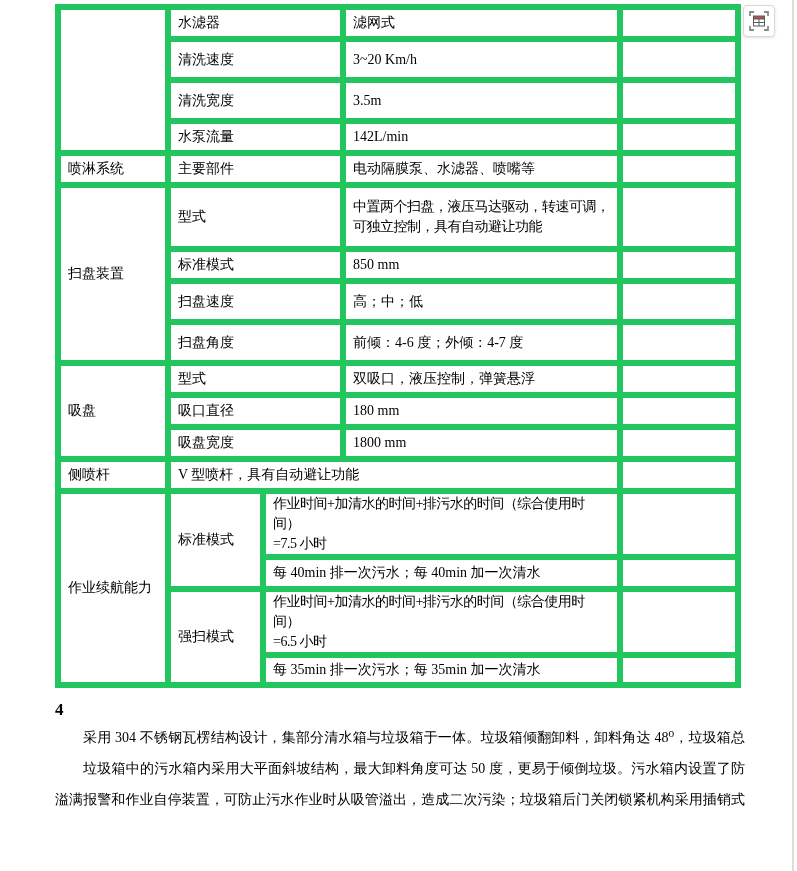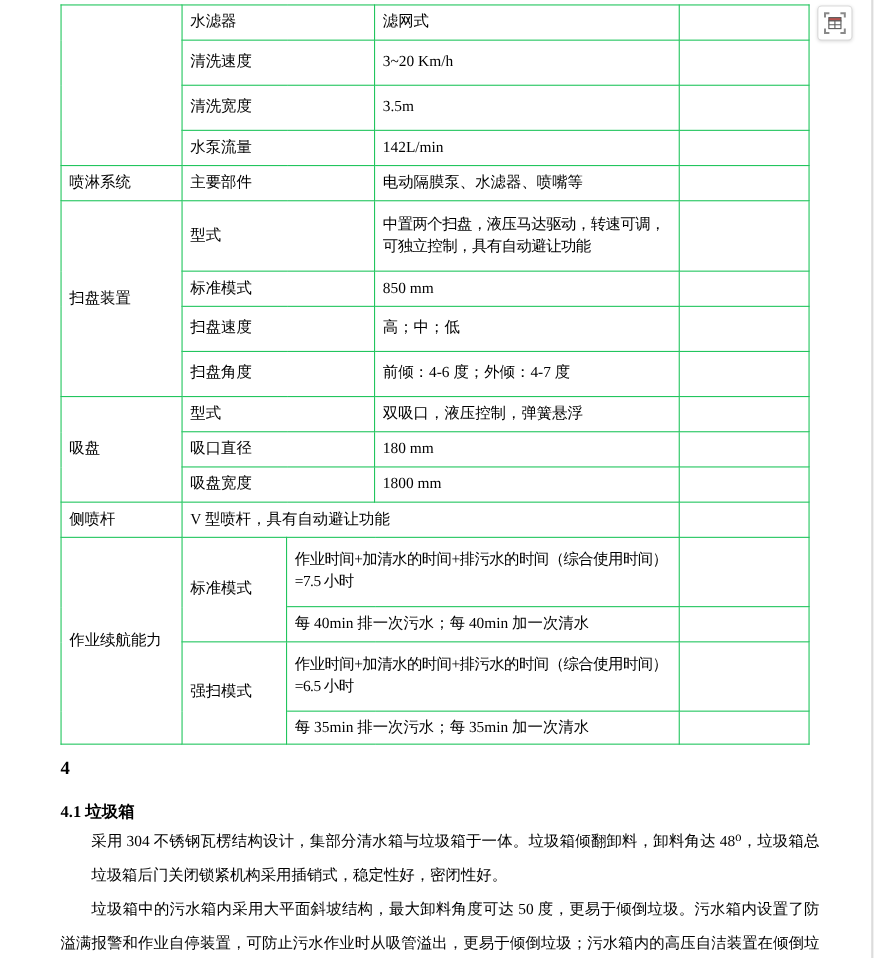--- a/index.html
+++ b/index.html
@@ -14,21 +14,21 @@
   }
 
   
   table.spec {
     border-collapse: collapse;
     table-layout: fixed;
     width: 680px;
     margin: 4px 0 0 55px;
   }
   table.spec td {
-    border: 1px solid #22c55e;
+    border: 6px solid #22c55e;
     padding: 0 6px 0 7px;
     font-size: 14px;
     line-height: 20px;
     vertical-align: middle;
     text-align: left;
     overflow: hidden;
   }
   td.ml {                       
     white-space: pre-line;
     line-height: 31px;
@@ -197,26 +197,24 @@
   </tr>
 </tbody>
   </table>
 
 <div class="content">
   <div class="sec-h1">
     <span>4</span>
     <span class="gap"></span>
   </div>
 
-  <div class="sec-h2">4.1 垃圾箱</div>
 
   <div class="para indent just">采用 304 不锈钢瓦楞结构设计，集部分清水箱与垃圾箱于一体。垃圾箱倾翻卸料，卸料角达 48⁰，垃圾箱总</div>
-  <div class="para indent">垃圾箱后门关闭锁紧机构采用插销式，稳定性好，密闭性好。</div>
   <div class="para indent just">垃圾箱中的污水箱内采用大平面斜坡结构，最大卸料角度可达 50 度，更易于倾倒垃圾。污水箱内设置了防</div>
-  <div class="para just">溢满报警和作业自停装置，可防止污水作业时从吸管溢出，更易于倾倒垃圾；污水箱内的高压自洁装置在倾倒垃圾</div>
+  <div class="para just">溢满报警和作业自停装置，可防止污水作业时从吸管溢出，造成二次污染；垃圾箱后门关闭锁紧机构采用插销式</div>
 </div>
 
 <div class="page-edge"></div>
 
 <div class="capture-btn">
   <svg width="22" height="22" viewBox="0 0 22 22">
 
     <path d="M2,6 V2 H6" fill="none" stroke="#8a8a8a" stroke-width="1.8"></path>
     <path d="M16,2 H20 V6" fill="none" stroke="#8a8a8a" stroke-width="1.8"></path>
     <path d="M20,16 V20 H16" fill="none" stroke="#8a8a8a" stroke-width="1.8"></path>

